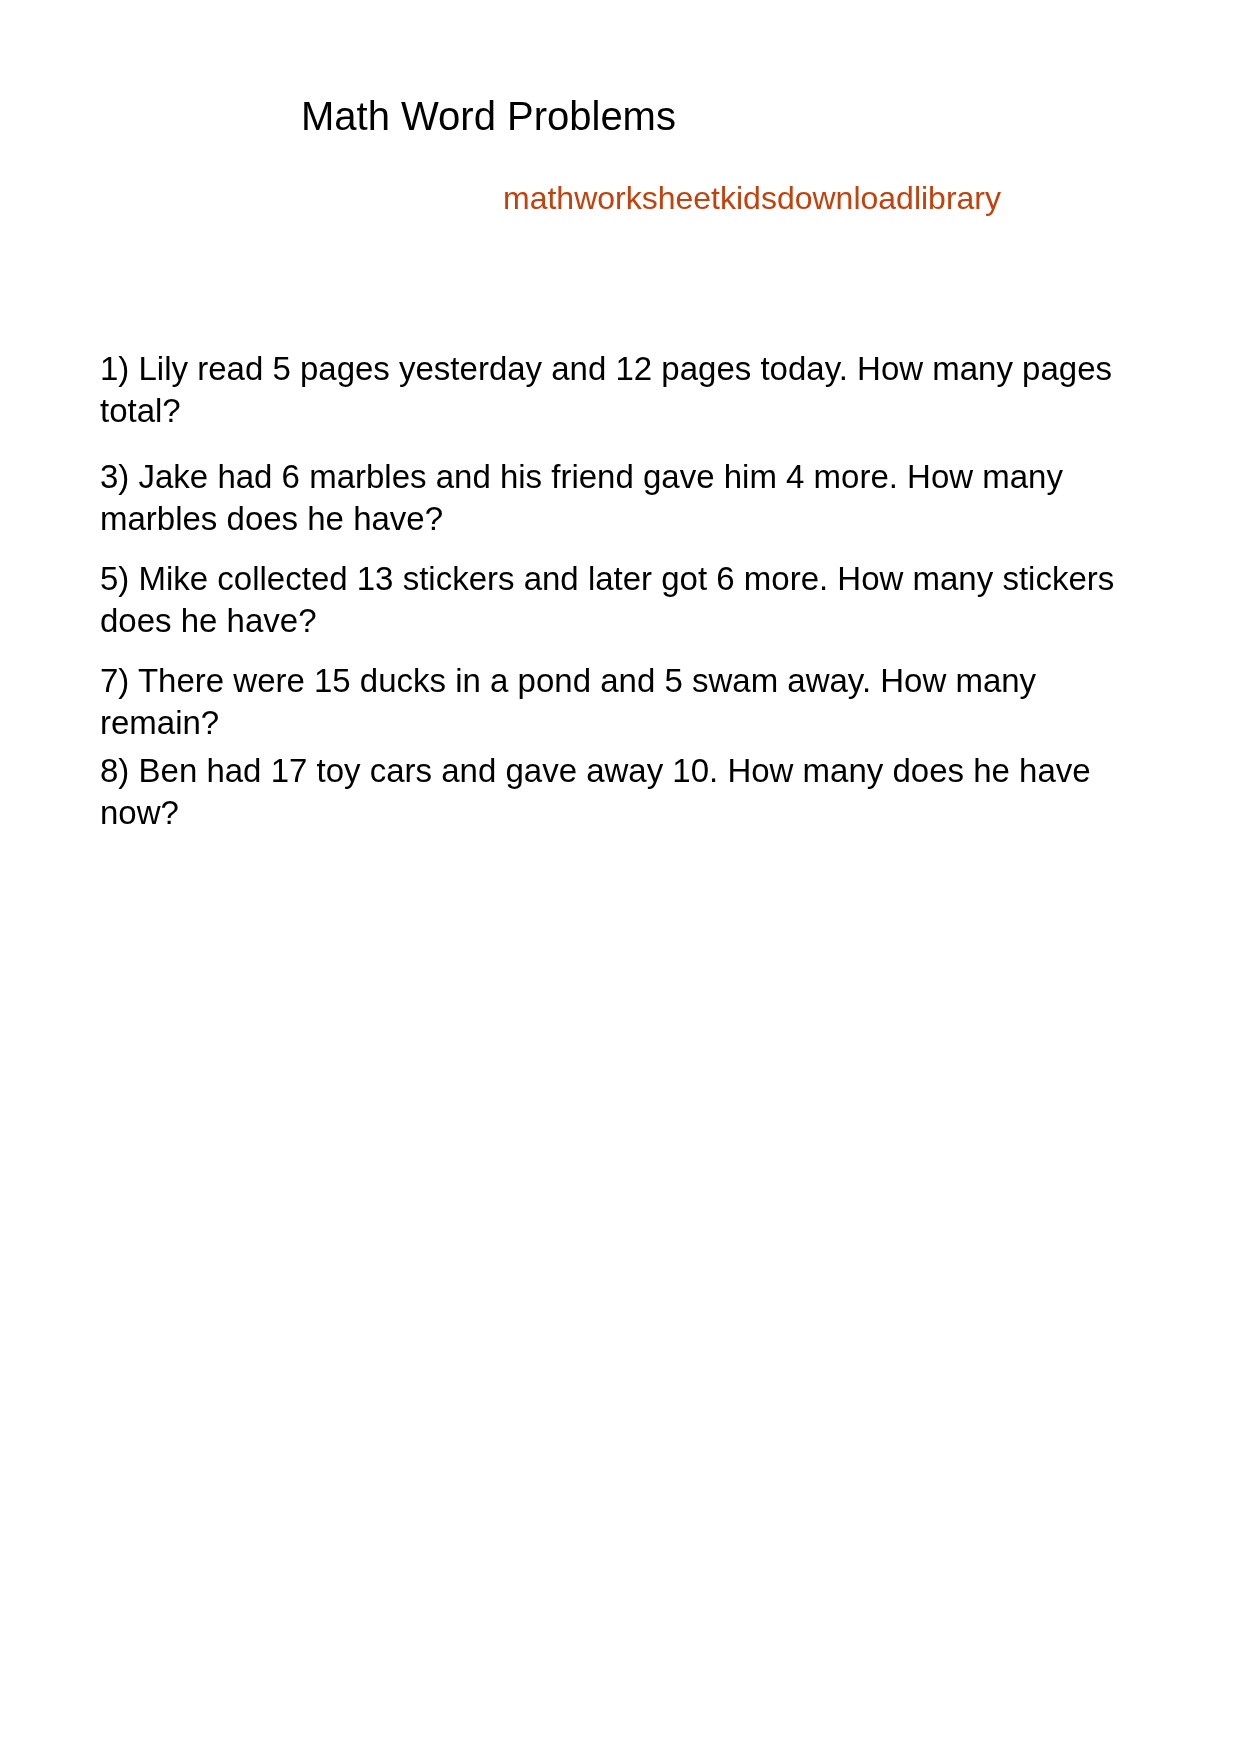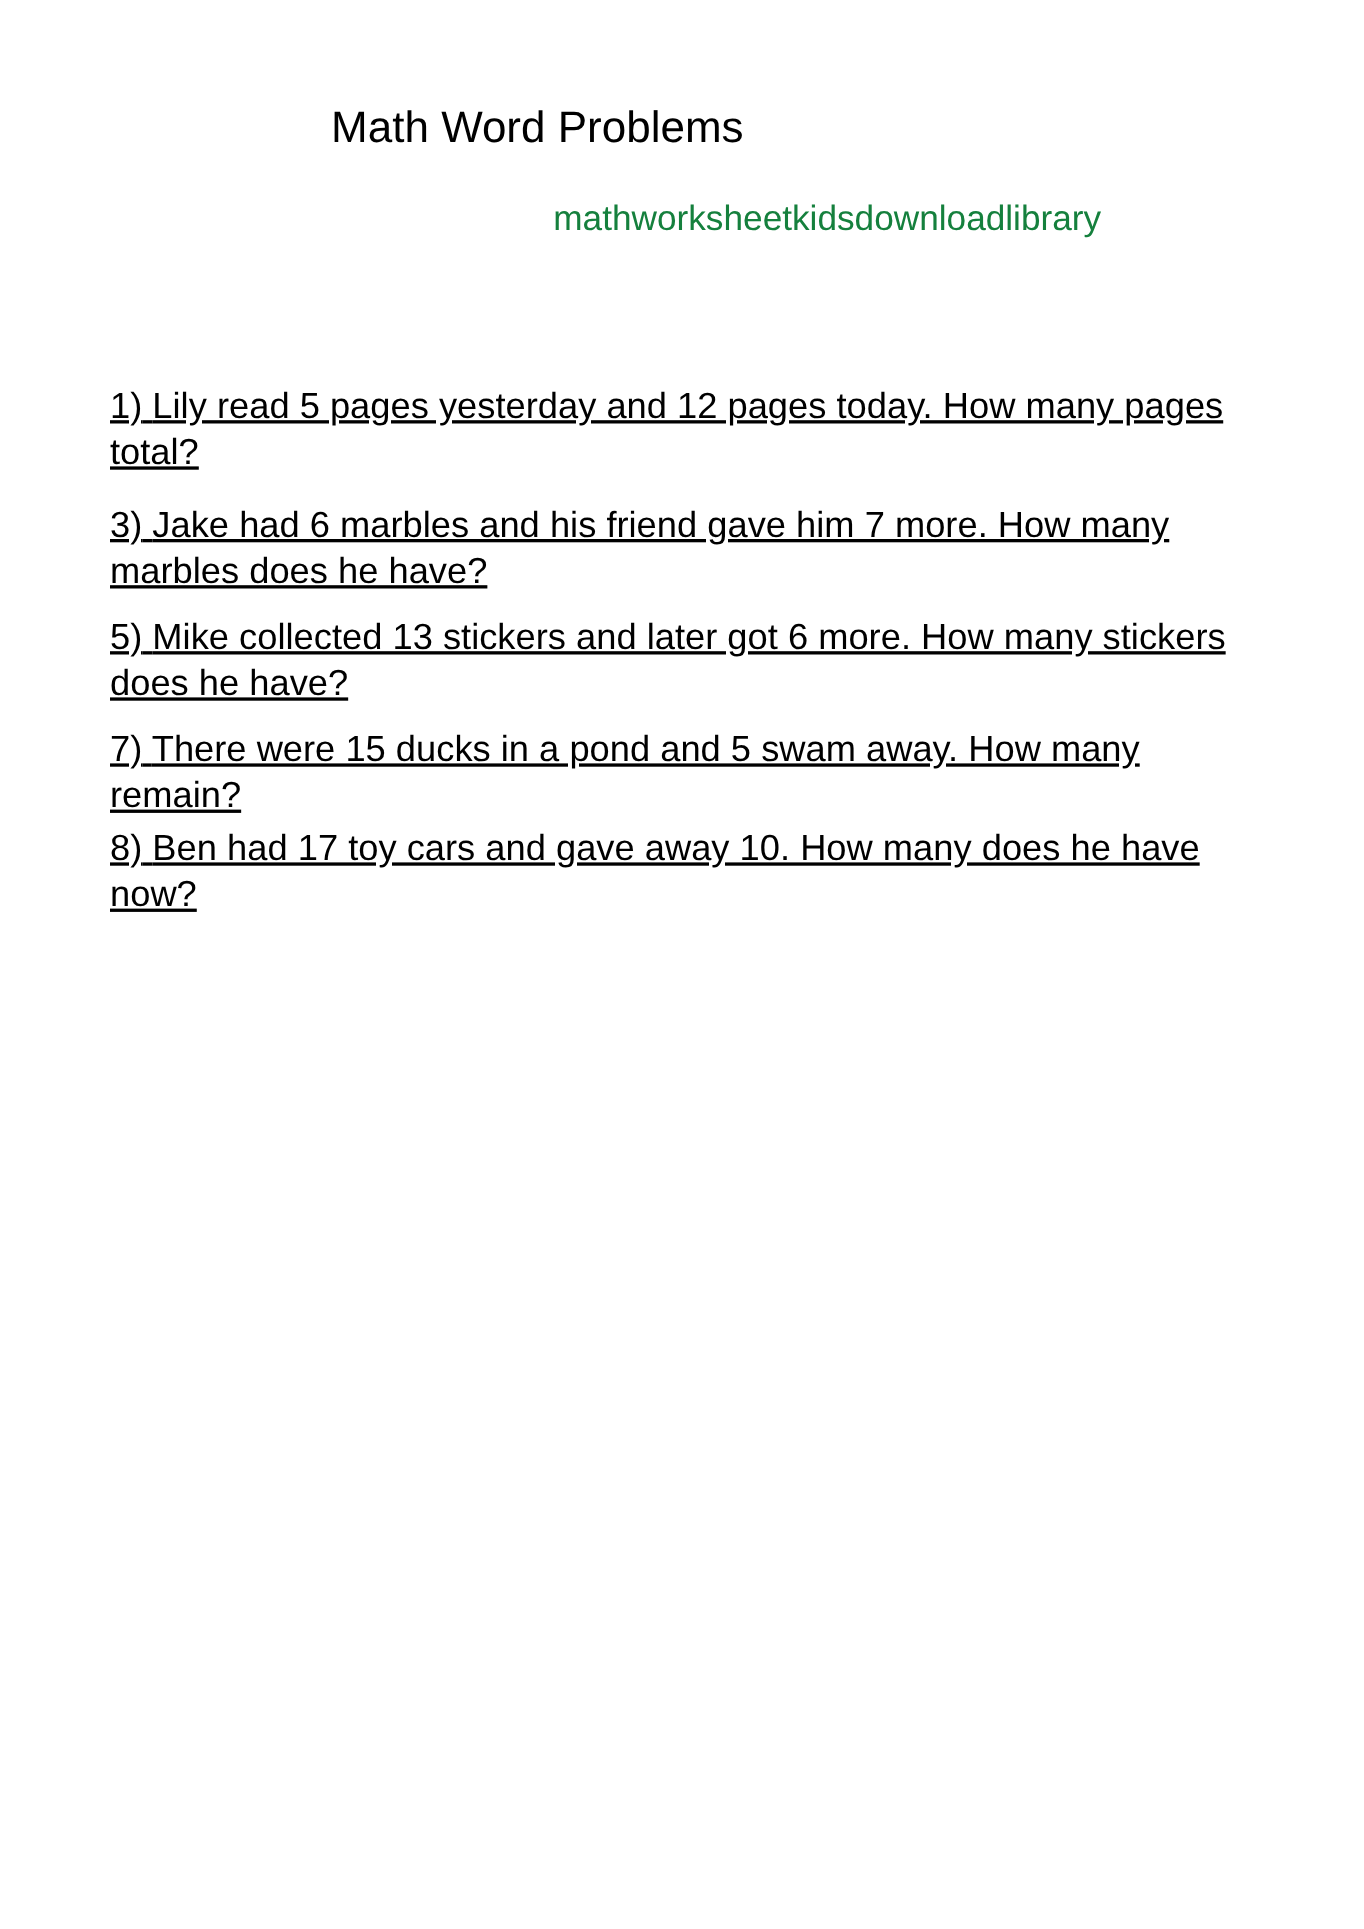--- a/index.html
+++ b/index.html
@@ -1,38 +1,38 @@
 <!DOCTYPE html>
 <html><head>
 <meta charset="utf-8">
 <style>
   html, body { margin: 0; padding: 0; background: #ffffff; }
   body { width: 1240px; height: 1754px; position: relative; overflow: hidden;
          font-family: "Liberation Sans", sans-serif; color: #000; }
   .title { position: absolute; left: 301px; top: 96px; font-size: 40px; line-height: 1; white-space: nowrap; }
-  .subtitle { position: absolute; left: 503px; top: 182px; font-size: 32px; color: #15803d; line-height: 1; white-space: nowrap; }
-  .problems { position: absolute; left: 100px; top: 348px; width: 1040px; text-decoration: underline; }
+  .subtitle { position: absolute; left: 503px; top: 182px; font-size: 32px; color: #c2410c; line-height: 1; white-space: nowrap; }
+  .problems { position: absolute; left: 100px; top: 348px; width: 1040px; }
   .problem { font-size: 33px; line-height: 42px; }
   .problem .num, .problem .text { display: inline; }
 </style>
 </head>
 <body>
 
 <div>
   <div class="title">Math Word Problems</div>
   <div class="subtitle">mathworksheetkidsdownloadlibrary</div>
 
   <div class="problems">
     <div class="problem" style="margin-bottom:24px">
       <span class="num">1)</span>
       <span class="text">Lily read 5 pages yesterday and 12 pages today. How many pages total?</span>
     </div>
     <div class="problem" style="margin-bottom:18px">
       <span class="num">3)</span>
-      <span class="text">Jake had 6 marbles and his friend gave him 7 more. How many marbles does he have?</span>
+      <span class="text">Jake had 6 marbles and his friend gave him 4 more. How many marbles does he have?</span>
     </div>
     <div class="problem" style="margin-bottom:18px">
       <span class="num">5)</span>
       <span class="text">Mike collected 13 stickers and later got 6 more. How many stickers does he have?</span>
     </div>
     <div class="problem" style="margin-bottom:6px">
       <span class="num">7)</span>
       <span class="text">There were 15 ducks in a pond and 5 swam away. How many remain?</span>
     </div>
     <div class="problem">

